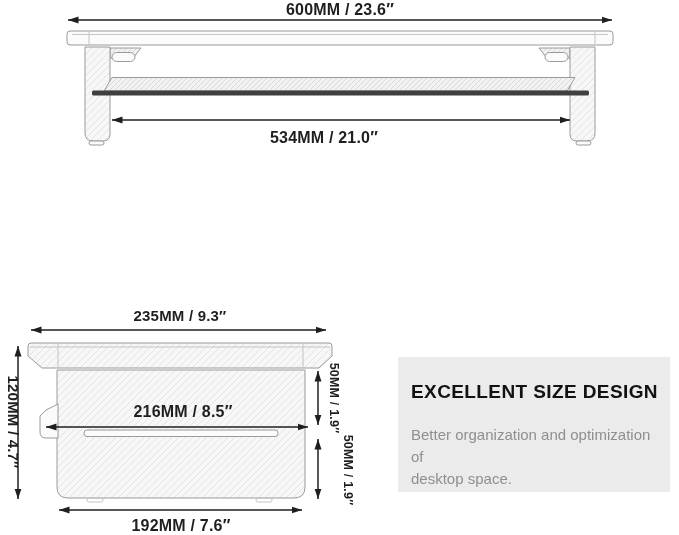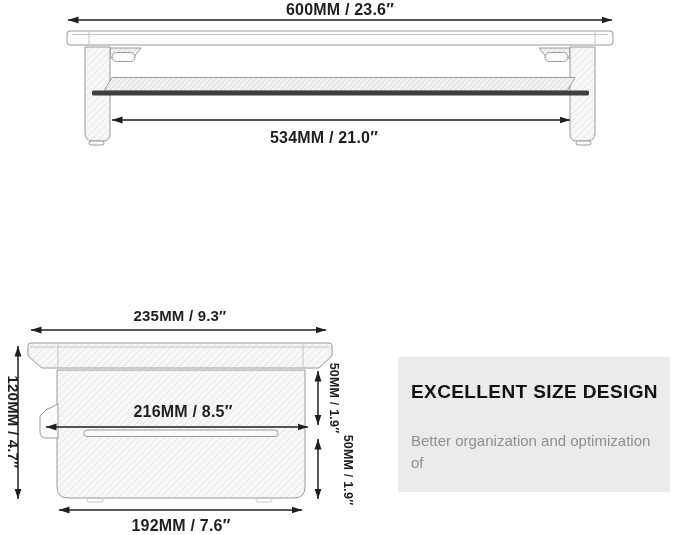--- a/index.html
+++ b/index.html
@@ -25,21 +25,21 @@
   .info-box {
     position:absolute; left:398px; top:357px; width:272px; height:135px;
     background:var(--info-box-bg,#ebebeb); box-sizing:border-box;
     padding:23px 10px 0 13px;
   }
   .info-box h2 {
     margin:0; font-size:19px; line-height:24px; font-weight:bold;
     letter-spacing:0.4px; white-space:nowrap;
     color:var(--info-title,#121212);
   }
-  .info-box .body { margin-top:26px; }
+  .info-box .body { margin-top:20px; }
   .info-box .body p {
     margin:0; font-size:15px; line-height:22px;
     color:var(--info-body,#8f8f8f); white-space:pre-wrap;
   }
 </style>
 </head>
 <body>
 
 <div class="stage">
 
@@ -135,16 +135,17 @@
       <line class="dimline" x1="318" y1="439" x2="318" y2="499" marker-start="url(#arrU)" marker-end="url(#arrD)"></line>
       <text class="dimtext" x="344" y="470" font-size="12.5" text-anchor="middle" transform="rotate(90 344 470)">50MM / 1.9″</text>
     </g>
   </svg>
 
   
   <div class="info-box">
     <h2>EXCELLENT SIZE DESIGN</h2>
     <div class="body">
       <p>Better organization and optimization of</p>
+      <p>desktop space.</p>
     </div>
   </div>
 
 </div>
 
 </body></html>

